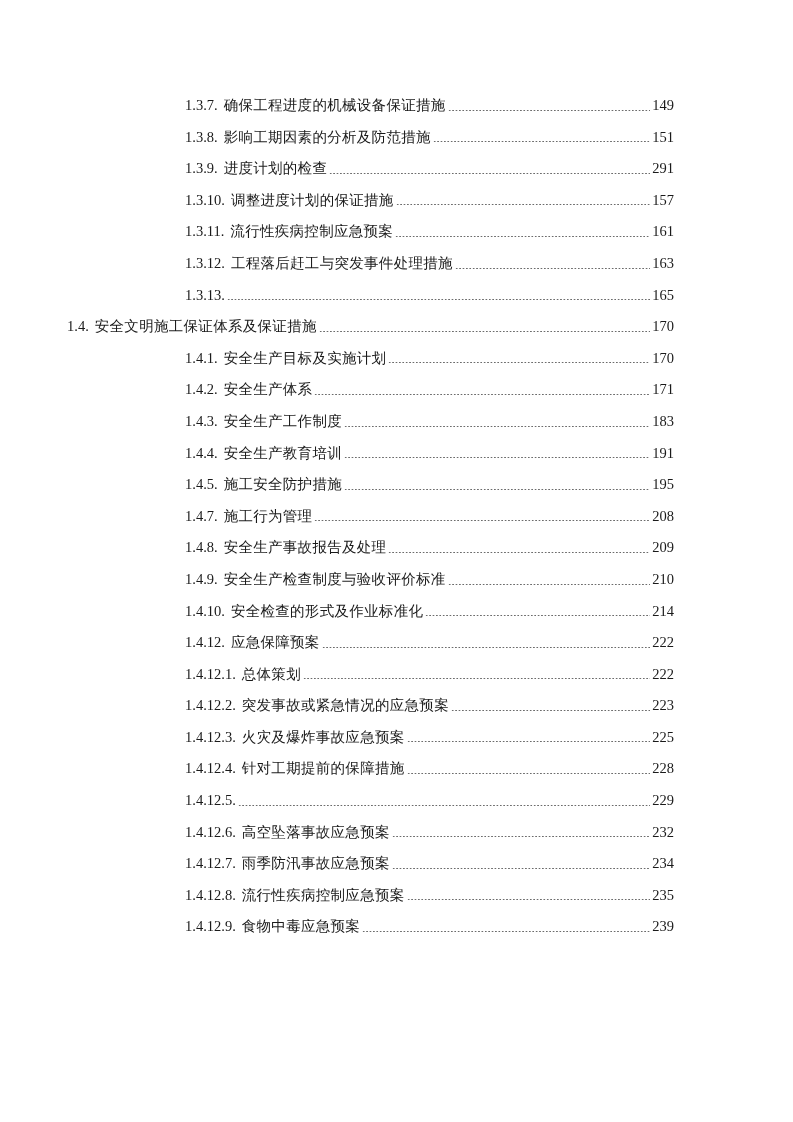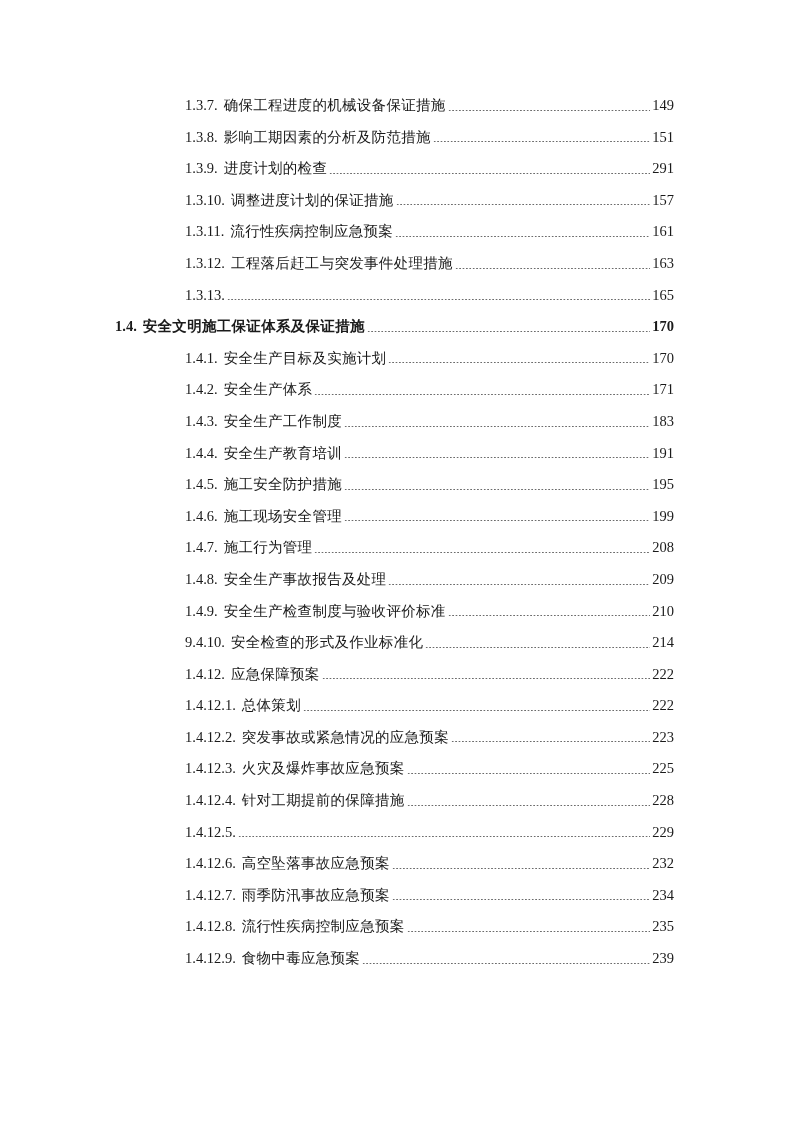--- a/index.html
+++ b/index.html
@@ -24,21 +24,21 @@
     .toc-row {
       position: relative;
       height: 31.6px;
       display: flex;
       align-items: center;
       font-size: 14.5px;
       line-height: 31.6px;
       box-sizing: border-box;
       padding-right: 119px;
     }
-    .toc-row.level-2 { padding-left: 115px; font-weight: bold; }
+    .toc-row.level-2 { padding-left: 67px; }
     .toc-row.level-3 { padding-left: 185px; }
     .toc-num {
       white-space: nowrap;
       flex: 0 0 auto;
     }
     .toc-title {
       white-space: nowrap;
       flex: 0 0 auto;
       margin-left: 6px;
       letter-spacing: 0.3px;
@@ -144,45 +144,39 @@
     <span class="toc-leader"></span>
     <span class="toc-page">191</span>
   </div>
   <div class="toc-row level-3">
     <span class="toc-num">1.4.5.</span>
     <span class="toc-title">施工安全防护措施</span>
     <span class="toc-leader"></span>
     <span class="toc-page">195</span>
   </div>
   <div class="toc-row level-3">
-    <span class="toc-num">1.4.6.</span>
-    <span class="toc-title">施工现场安全管理</span>
-    <span class="toc-leader"></span>
-    <span class="toc-page">199</span>
-  </div>
-  <div class="toc-row level-3">
     <span class="toc-num">1.4.7.</span>
     <span class="toc-title">施工行为管理</span>
     <span class="toc-leader"></span>
     <span class="toc-page">208</span>
   </div>
   <div class="toc-row level-3">
     <span class="toc-num">1.4.8.</span>
     <span class="toc-title">安全生产事故报告及处理</span>
     <span class="toc-leader"></span>
     <span class="toc-page">209</span>
   </div>
   <div class="toc-row level-3">
     <span class="toc-num">1.4.9.</span>
     <span class="toc-title">安全生产检查制度与验收评价标准</span>
     <span class="toc-leader"></span>
     <span class="toc-page">210</span>
   </div>
   <div class="toc-row level-3">
-    <span class="toc-num">9.4.10.</span>
+    <span class="toc-num">1.4.10.</span>
     <span class="toc-title">安全检查的形式及作业标准化</span>
     <span class="toc-leader"></span>
     <span class="toc-page">214</span>
   </div>
   <div class="toc-row level-3">
     <span class="toc-num">1.4.12.</span>
     <span class="toc-title">应急保障预案</span>
     <span class="toc-leader"></span>
     <span class="toc-page">222</span>
   </div>

